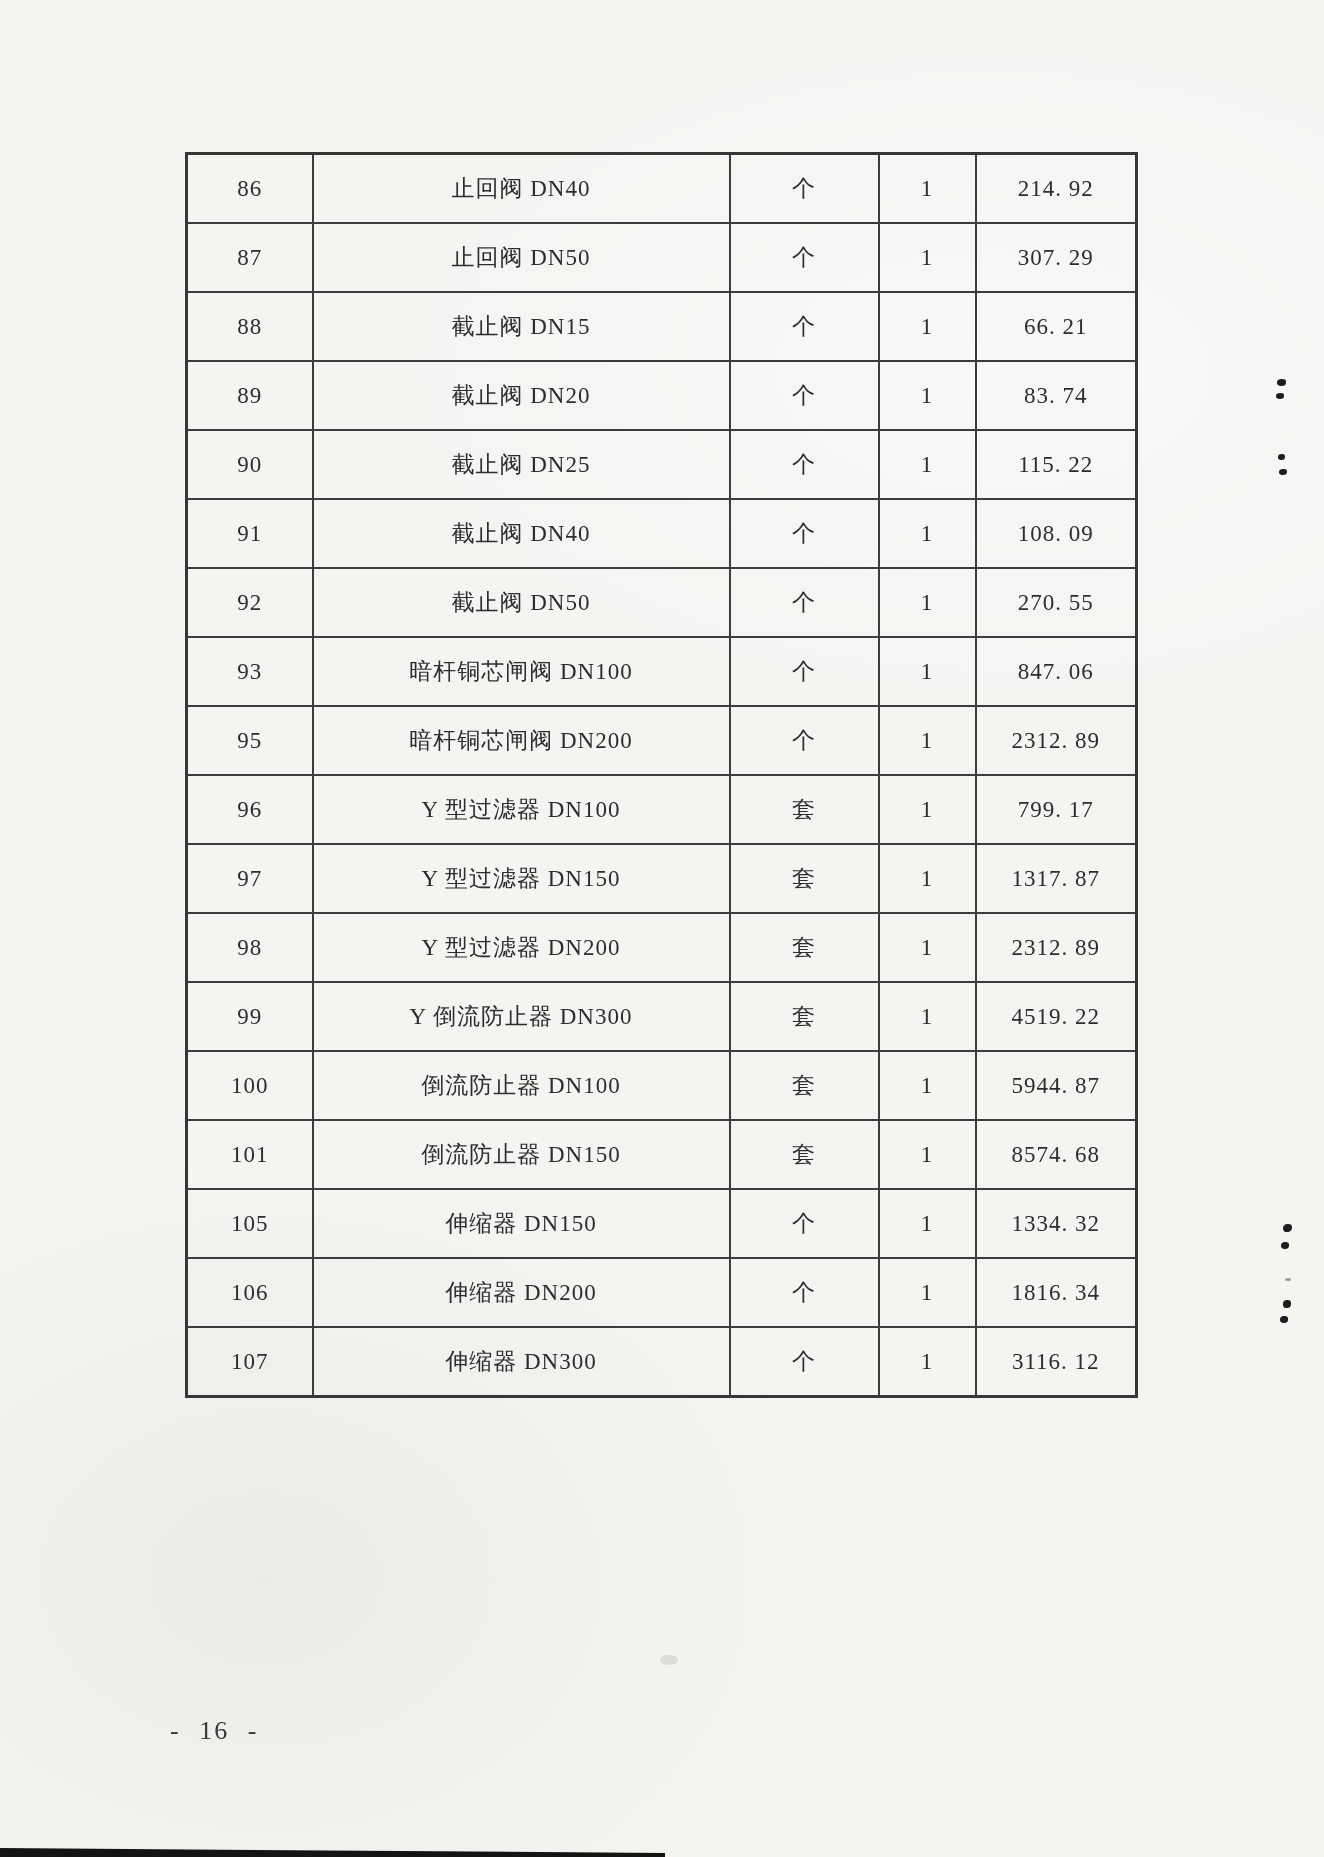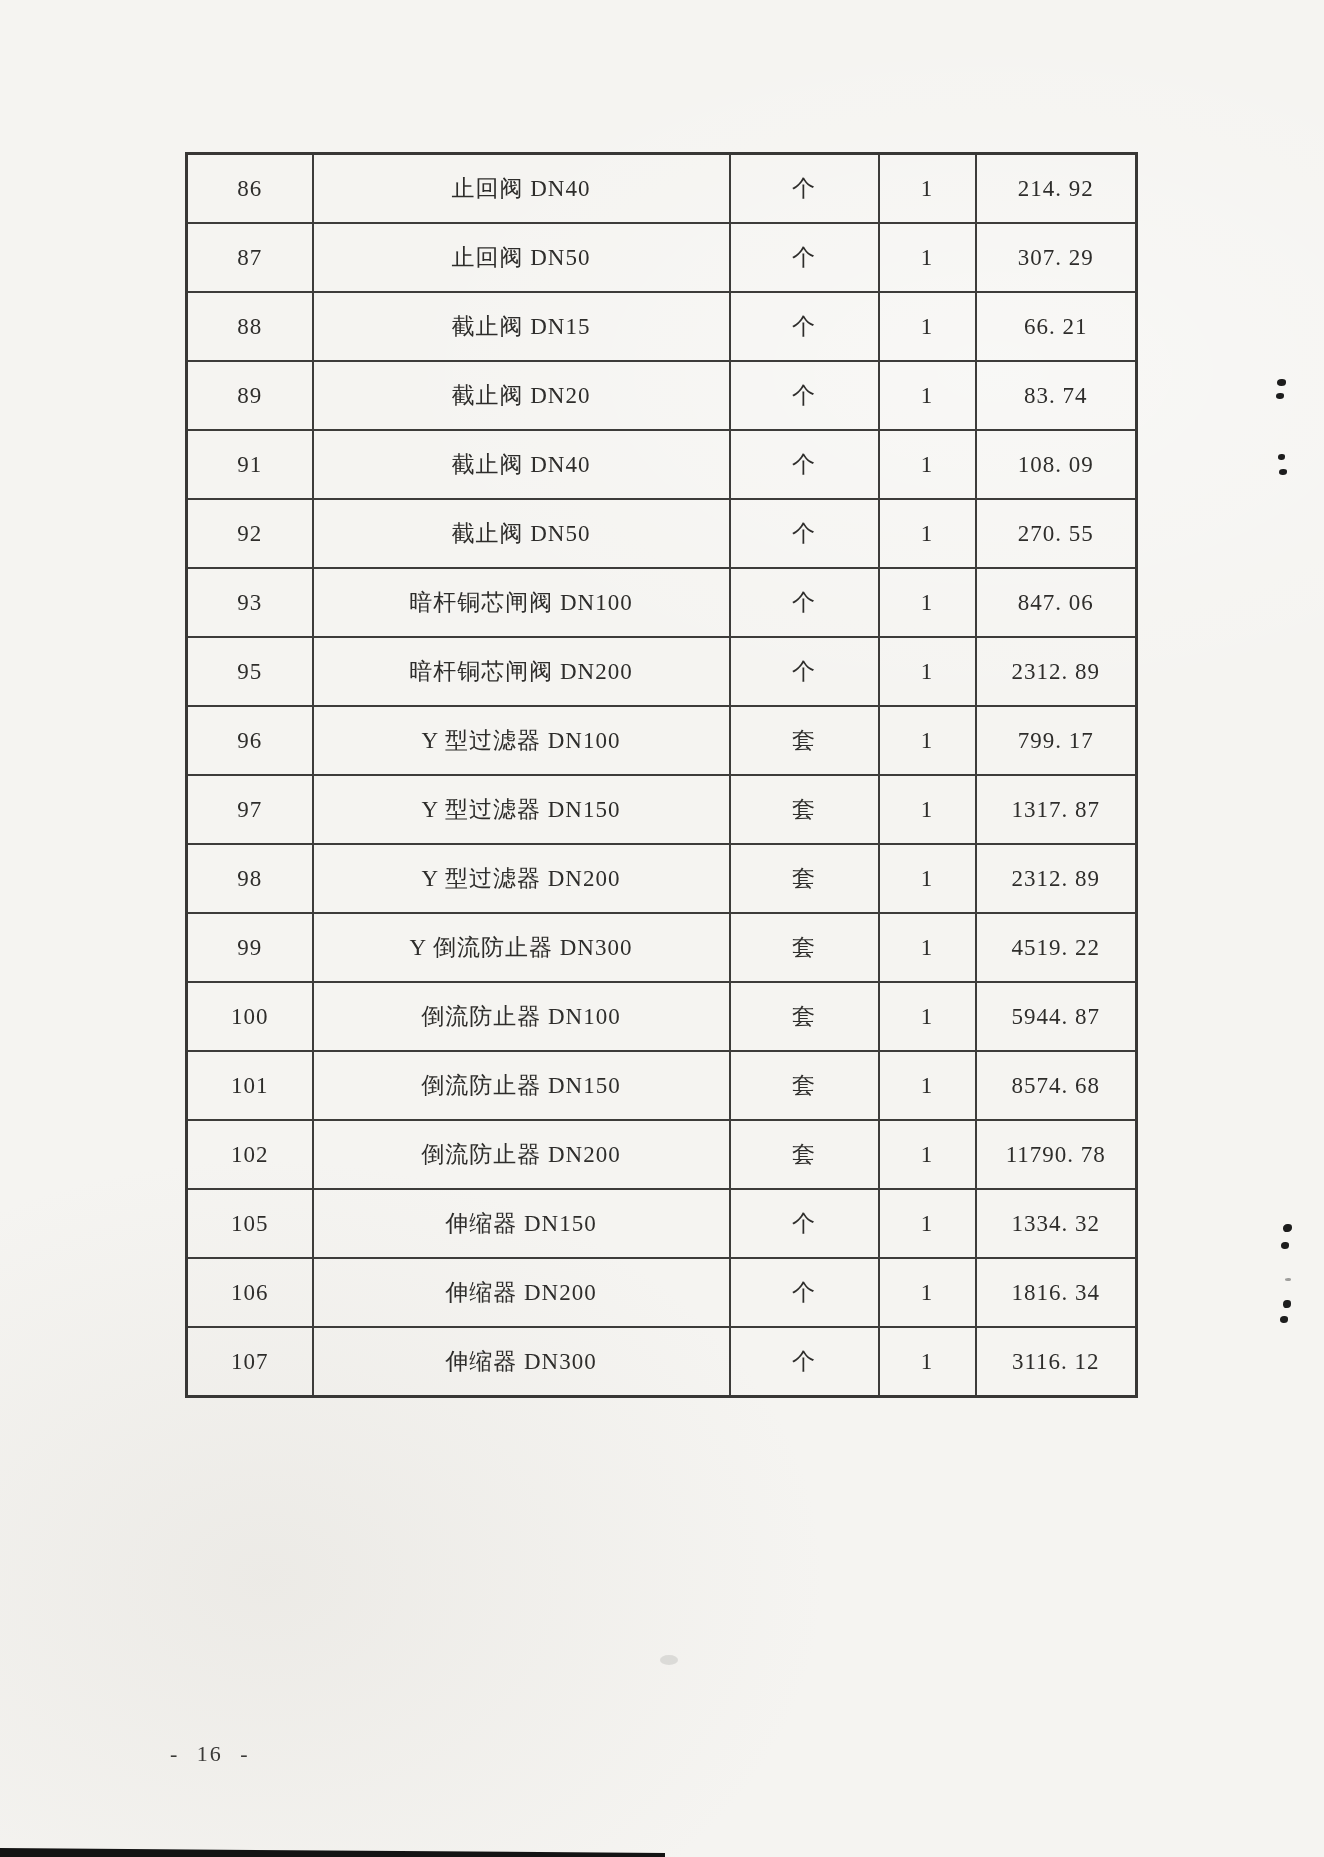--- a/index.html
+++ b/index.html
@@ -39,25 +39,24 @@
     overflow: hidden;
     white-space: nowrap;
   }
   table.price-table {
     border: 3px solid #383735;
   }
   .page-number {
     position: absolute;
     left: 170px;
     top: 1716px;
-    font-size: 22px;
+    font-size: 26px;
     letter-spacing: 2px;
     word-spacing: 10px;
     color: #3a3937;
-    margin-top: 25px;
   }
   .ink-speck {
     position: absolute;
     background: #1d1d1d;
     border-radius: 50% 40% 50% 45%;
   }
   .scan-edge-bottom {
     position: absolute;
     left: 0;
     bottom: 0;
@@ -111,20 +110,27 @@
   </tr>
 
   <tr>
     <td>89</td>
     <td>截止阀 DN20</td>
     <td>个</td>
     <td>1</td>
     <td>83. 74</td>
   </tr>
 
+  <tr>
+    <td>90</td>
+    <td>截止阀 DN25</td>
+    <td>个</td>
+    <td>1</td>
+    <td>115. 22</td>
+  </tr>
 
   <tr>
     <td>91</td>
     <td>截止阀 DN40</td>
     <td>个</td>
     <td>1</td>
     <td>108. 09</td>
   </tr>
 
   <tr>
@@ -193,27 +199,20 @@
   </tr>
 
   <tr>
     <td>101</td>
     <td>倒流防止器 DN150</td>
     <td>套</td>
     <td>1</td>
     <td>8574. 68</td>
   </tr>
 
-  <tr>
-    <td>102</td>
-    <td>倒流防止器 DN200</td>
-    <td>套</td>
-    <td>1</td>
-    <td>11790. 78</td>
-  </tr>
 
 
 
   <tr>
     <td>105</td>
     <td>伸缩器 DN150</td>
     <td>个</td>
     <td>1</td>
     <td>1334. 32</td>
   </tr>

